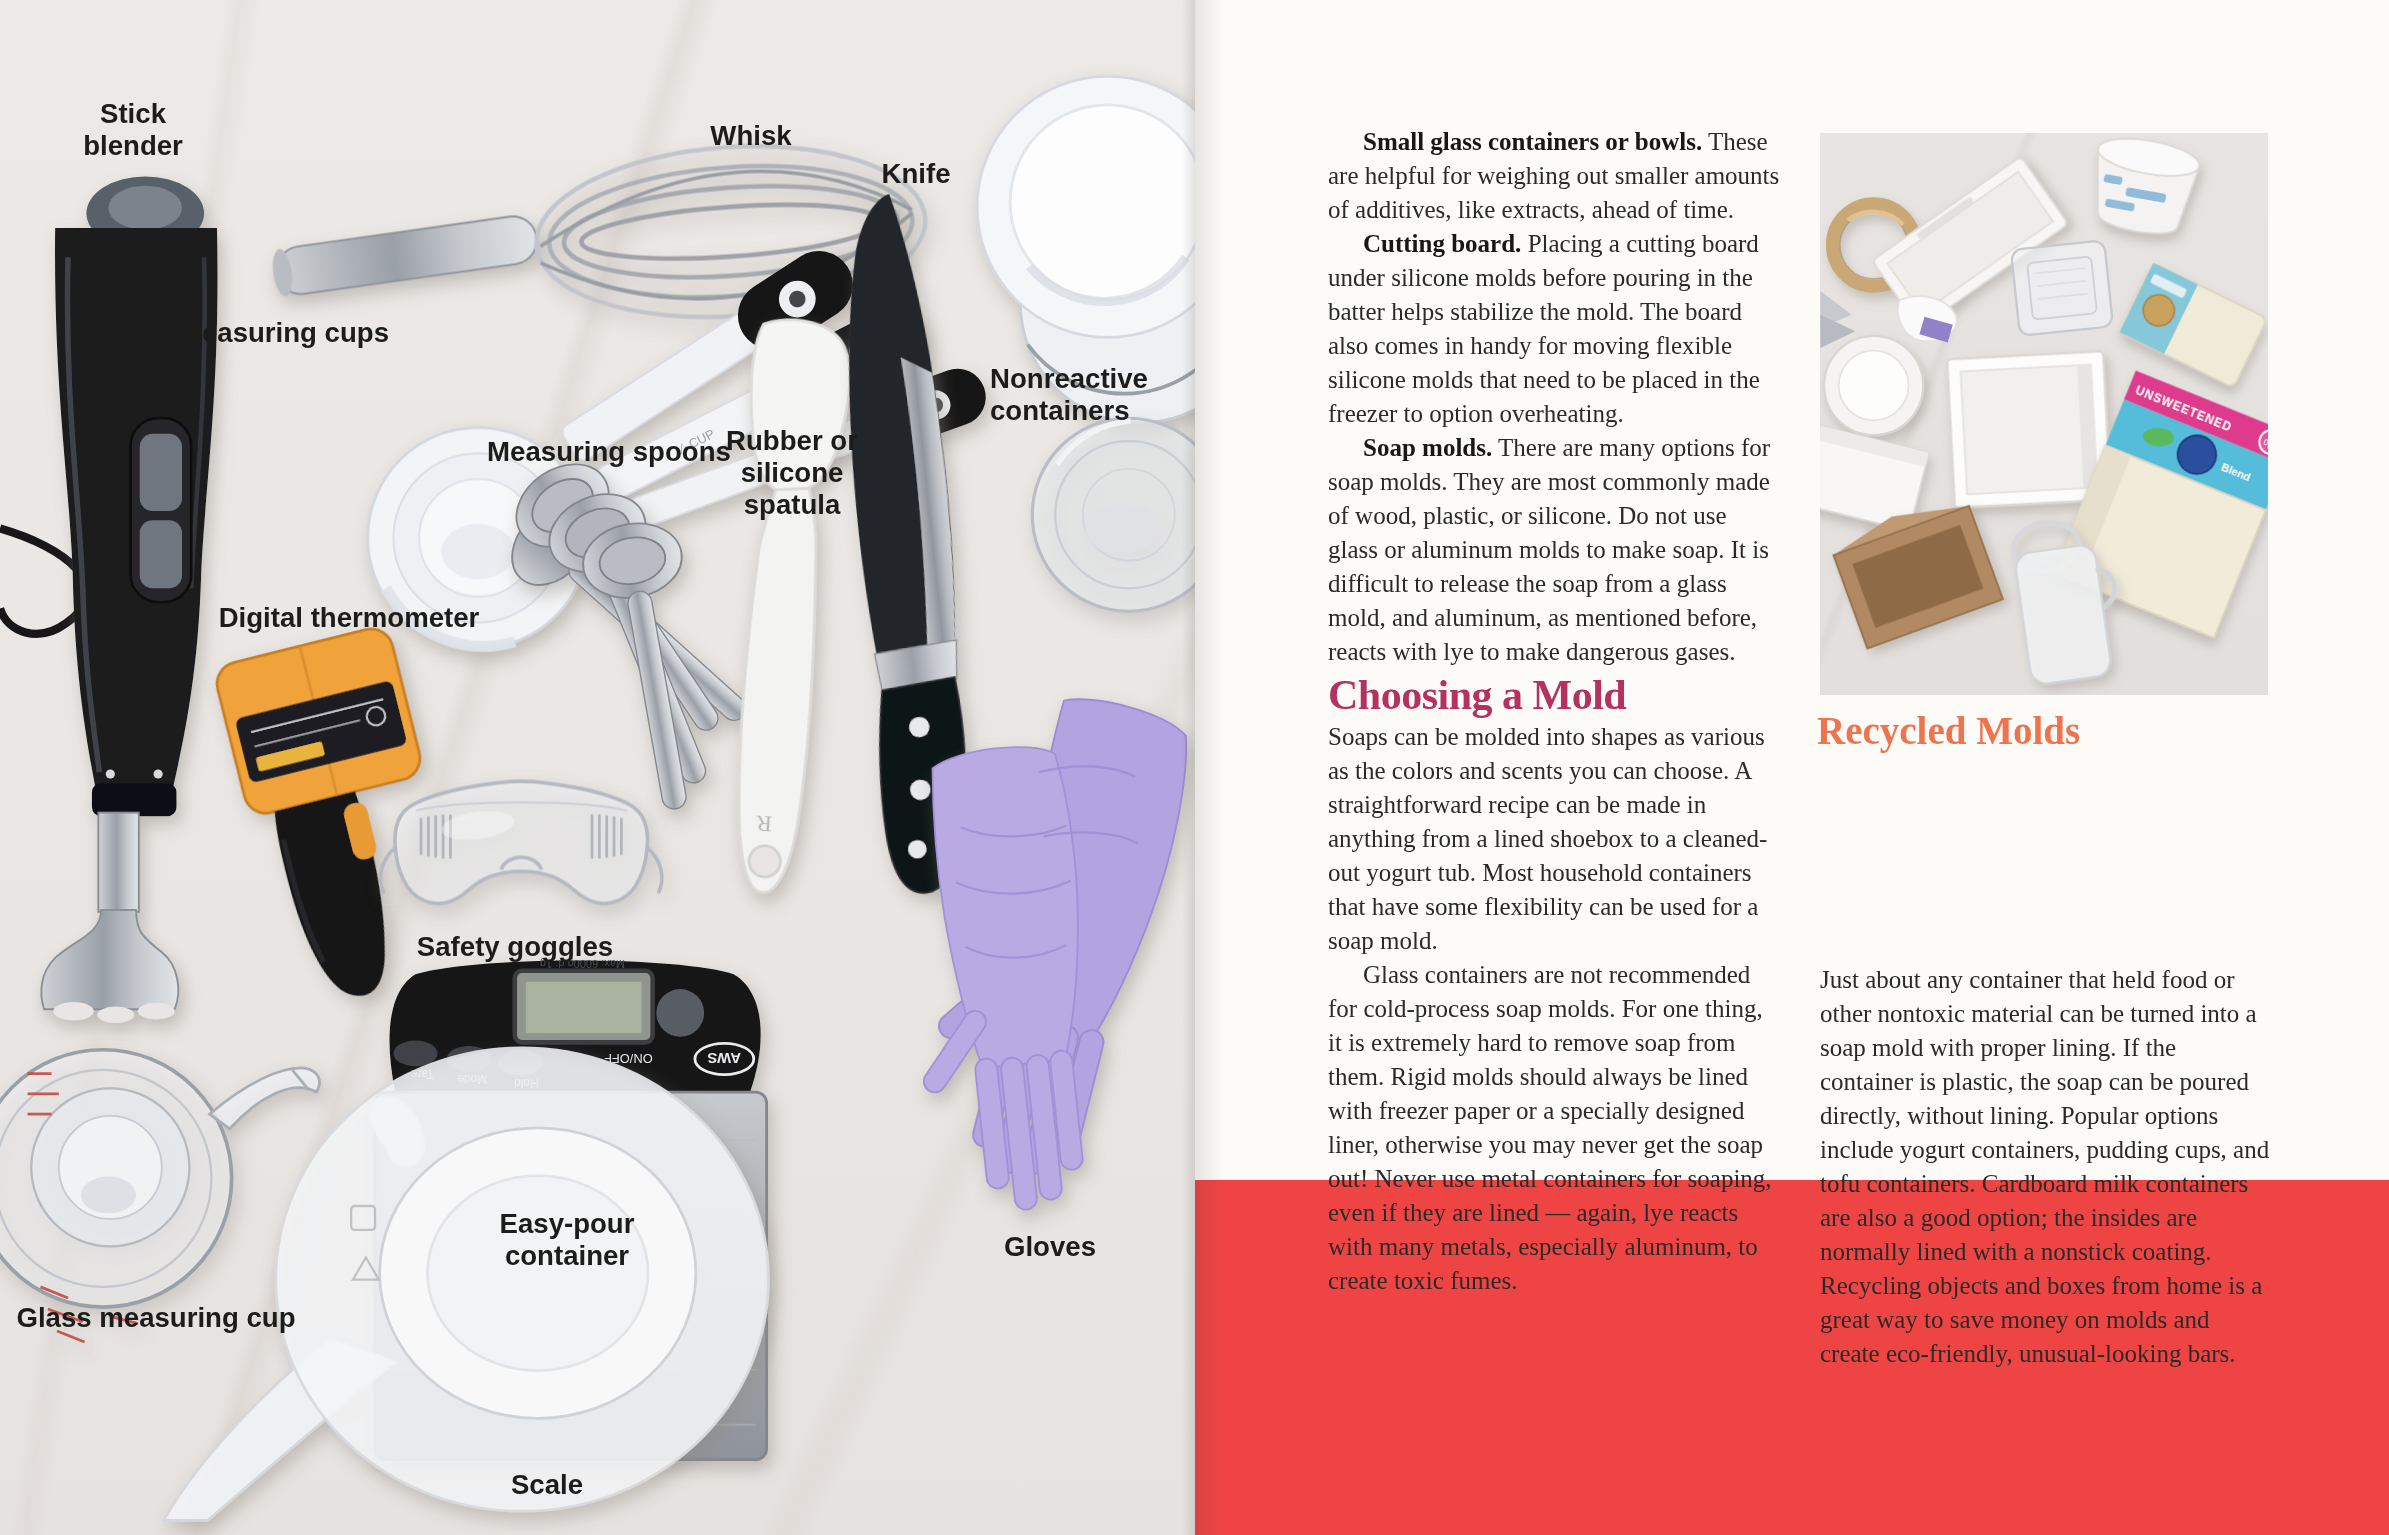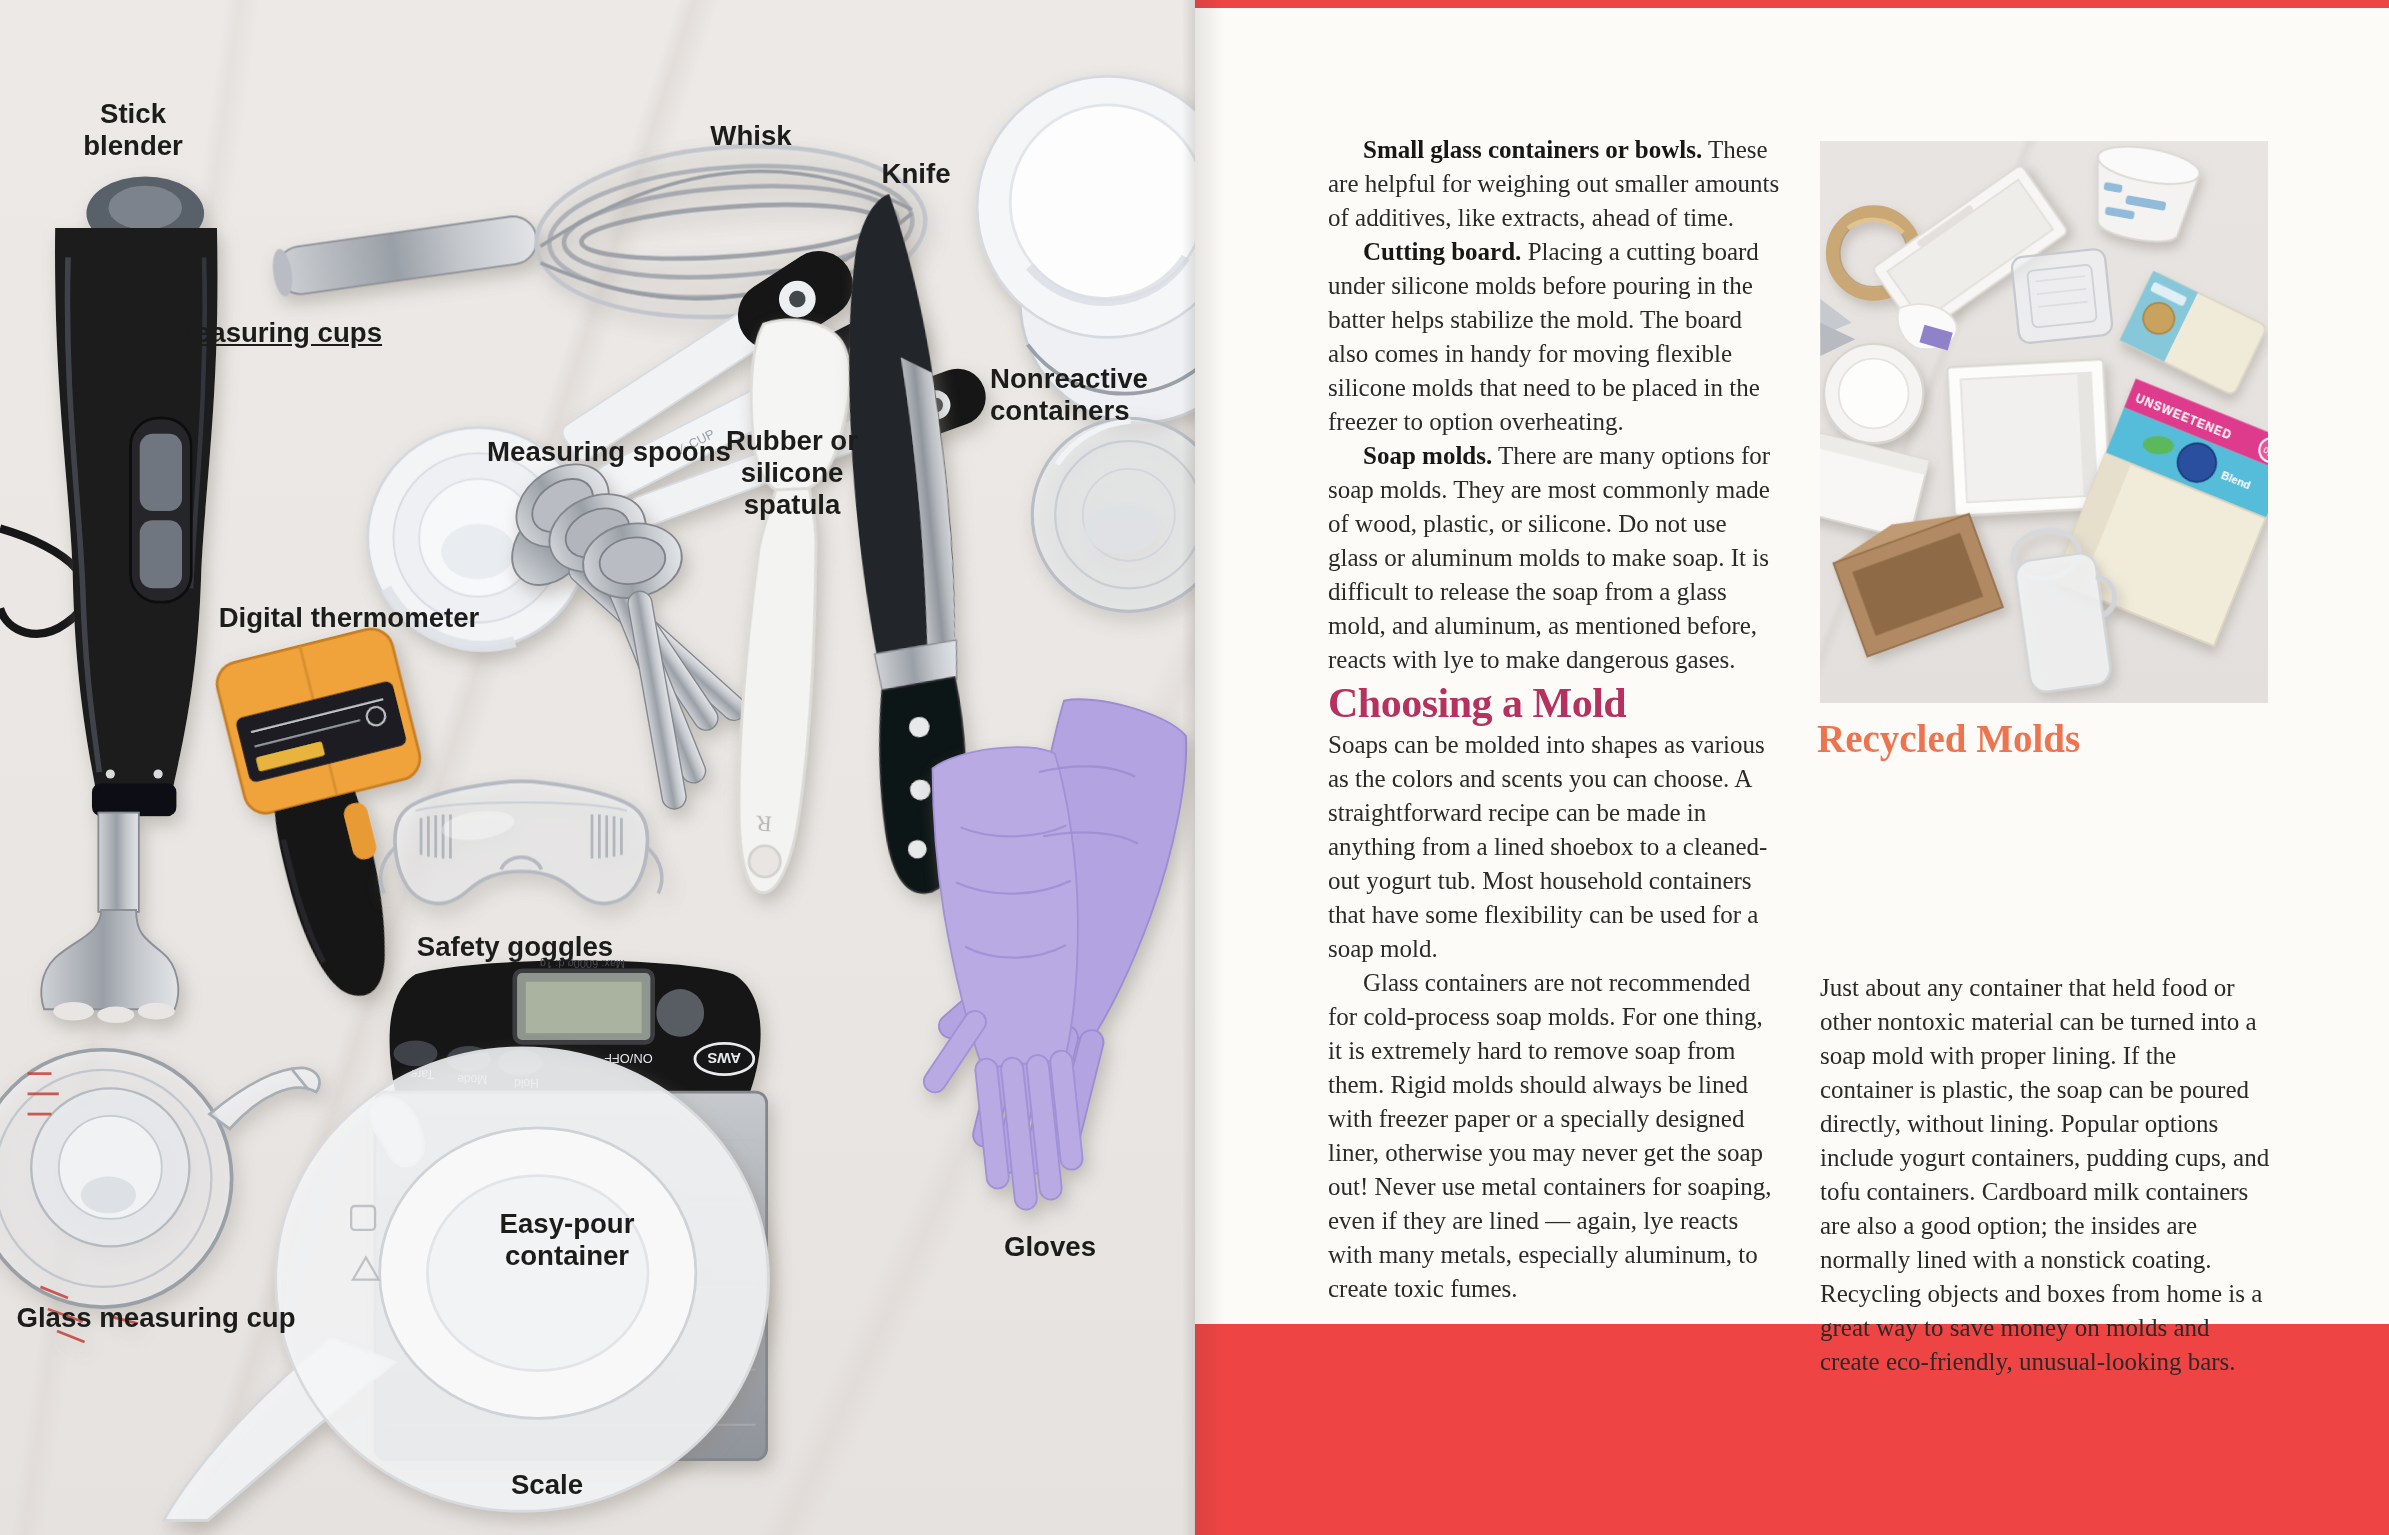--- a/index.html
+++ b/index.html
@@ -20,21 +20,21 @@
     font-size:27.6px;line-height:1.16;color:#1c1c1a;white-space:pre-line;
     transform:translateX(-50%);text-align:center;
   }
   .photo-label.left-align{transform:none;text-align:left;}
 
   
   .gutter{position:absolute;left:1182px;top:0;width:42px;height:1536px;
     background:linear-gradient(90deg,rgba(60,50,45,0) 0%,rgba(60,50,45,.12) 30%,rgba(60,50,45,.10) 34%,rgba(60,50,45,0) 100%);z-index:5;}
 
   
-  .text-page{position:absolute;left:1195px;top:8px;width:1195px;height:1316px;background:#fcfbf8;}
+  .text-page{position:absolute;left:1195px;top:0;width:1195px;height:1180px;background:#fcfbf8;}
   .col1{position:absolute;left:133px;top:125px;width:452px;
     font-family:"Liberation Serif",serif;font-size:25px;line-height:34px;color:#2b2a28;}
   .col1 p{margin:0;}
   .col1 p.indent{text-indent:35px;}
   .col1 strong{color:#171715;}
   .serif-heading{font-family:"Liberation Serif",serif;font-weight:bold;margin:9.2px 0 7.4px 0;}
   .h-mold{font-size:42px;letter-spacing:-0.5px;}
   .h-recycled{position:absolute;left:622px;top:708px;font-family:"Liberation Serif",serif;
     font-weight:bold;font-size:39px;margin:0;}
   .rphoto{position:absolute;left:625px;top:133px;width:448px;height:562px;overflow:hidden;
@@ -307,21 +307,21 @@
           <path d="M1150,840 C1190,830 1230,832 1255,845"></path>
           <path d="M1155,910 C1195,902 1235,905 1258,918"></path>
         </g>
       </g>
     </svg>
 
     <div class="photo-label" style="left:133px;top:98px;">Stick
 blender</div>
     <div class="photo-label" style="left:751px;top:120px;">Whisk</div>
     <div class="photo-label" style="left:916px;top:158px;">Knife</div>
-    <div class="photo-label" style="left:277px;top:317px;text-decoration:underline;">Measuring cups</div>
+    <div class="photo-label" style="left:284px;top:317px;">Measuring cups</div>
     <div class="photo-label left-align" style="left:990px;top:363px;">Nonreactive
 containers</div>
     <div class="photo-label" style="left:609px;top:436px;">Measuring spoons</div>
     <div class="photo-label" style="left:792px;top:425px;">Rubber or
 silicone
 spatula</div>
     <div class="photo-label" style="left:349px;top:602px;">Digital thermometer</div>
     <div class="photo-label" style="left:515px;top:931px;">Safety goggles</div>
     <div class="photo-label" style="left:1050px;top:1231px;">Gloves</div>
     <div class="photo-label" style="left:567px;top:1208px;">Easy-pour

